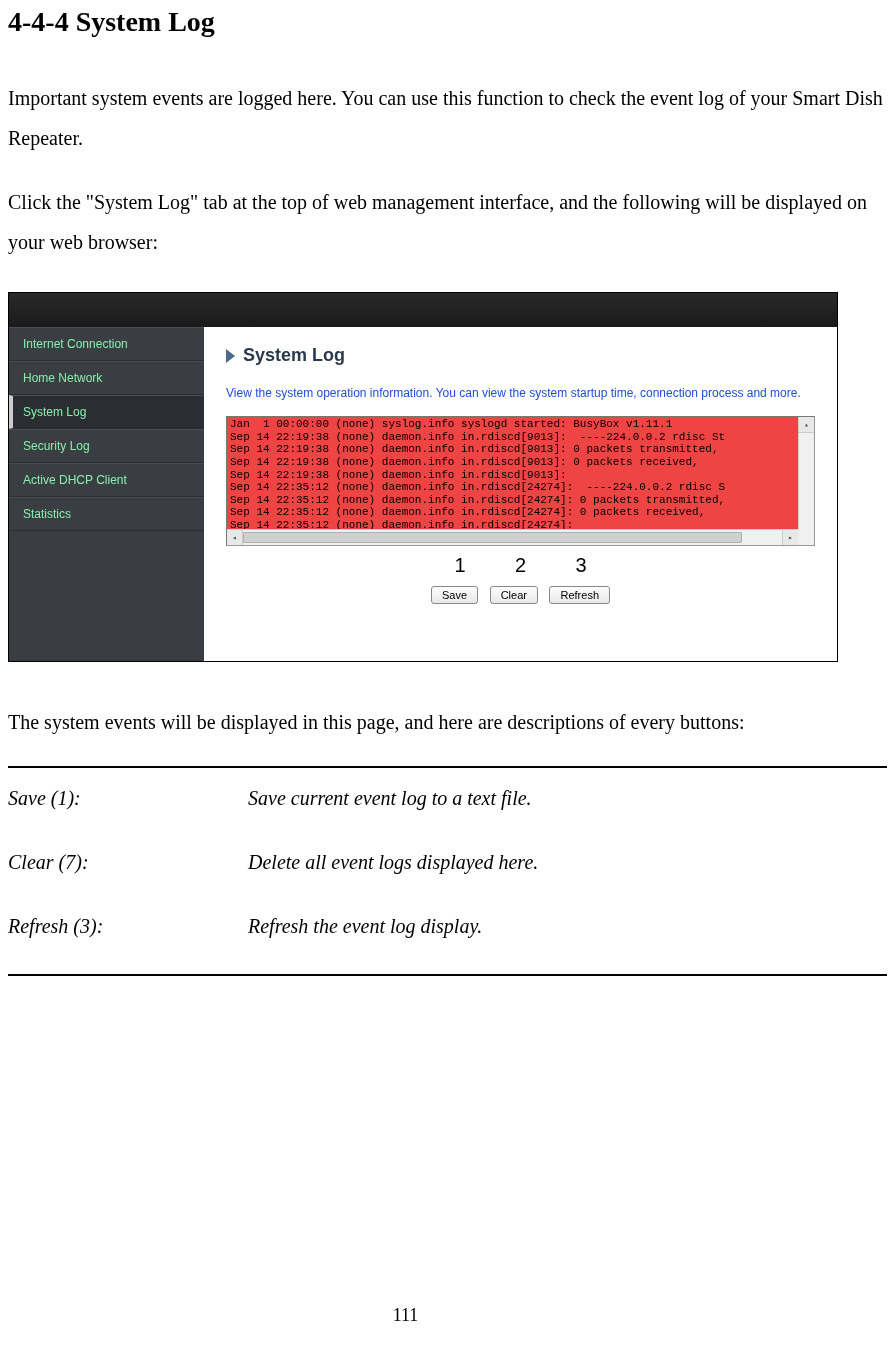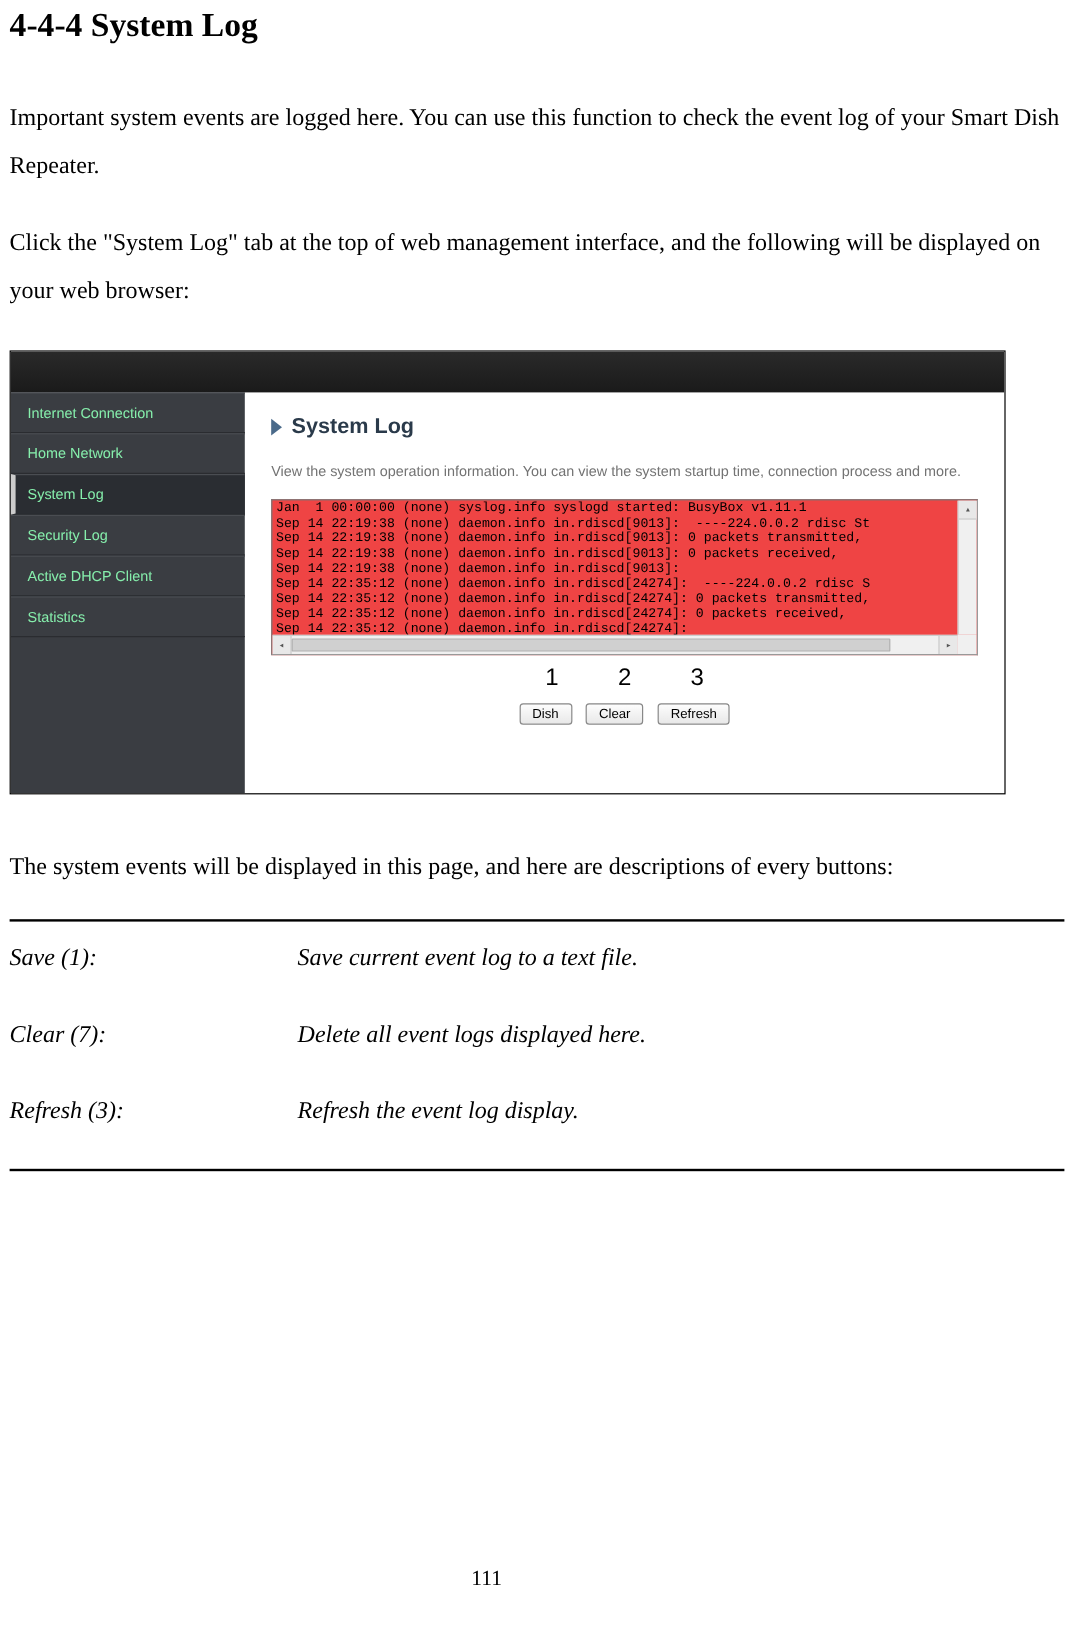--- a/index.html
+++ b/index.html
@@ -81,21 +81,21 @@
       border-bottom: 7px solid transparent;
       border-left: 9px solid #4a6a8a;
     }
     .ss-title {
       font-size: 18px;
       font-weight: bold;
       color: #2a3a4a;
     }
     .ss-desc {
       font-size: 12px;
-      color: #737373;
+      color: #1d4ed8;
       line-height: 1.5;
       margin-bottom: 14px;
     }
     .ss-log-box {
       border: 1px solid #999;
       border-left: 1px solid #777;
       border-top: 1px solid #777;
       width: 100%;
       height: 130px;
       font-family: 'Courier New', monospace;
@@ -268,21 +268,21 @@
           <div class="ss-scroll-arrow-right">▸</div>
         </div>
         <div class="ss-scroll-corner"></div>
       </div>
       <div class="ss-numbers">
         <span>1</span>
         <span>2</span>
         <span>3</span>
       </div>
       <div class="ss-buttons">
-        <button class="ss-btn">Dish</button>
+        <button class="ss-btn">Save</button>
         <button class="ss-btn">Clear</button>
         <button class="ss-btn">Refresh</button>
       </div>
     </div>
   </div>
 </div>
 
 <p class="paragraph">The system events will be displayed in this page, and here are descriptions of every buttons:</p>
 
 <hr class="divider-thick">

